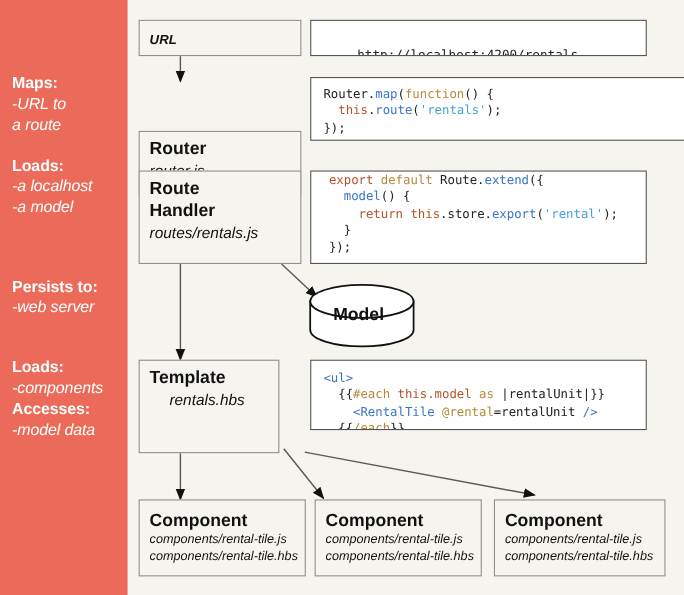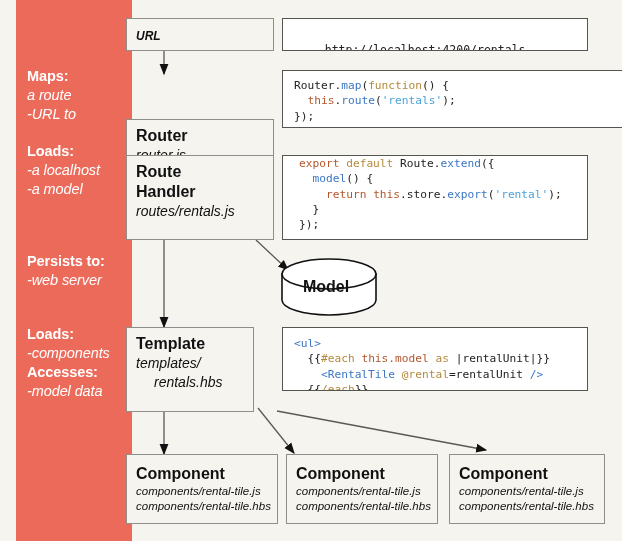--- a/index.html
+++ b/index.html
@@ -17,21 +17,20 @@
   }
 
   
   #legend {
     position: absolute;
     left: 0; top: 0;
     width: 116px;
     height: 541px;
     background: #ec6a5a;
     color: #ffffff;
-    margin-left: 16px;
   }
   .legend-group { position: absolute; left: 11px; width: 110px; }
   .legend-head {
     font-weight: bold;
     font-size: 14.5px;
     line-height: 19px;
     white-space: nowrap;
     letter-spacing: -0.1px;
   }
   .legend-item {
@@ -124,22 +123,22 @@
 </style>
 </head>
 <body>
 
 <div id="page">
 
   <div id="legend">
 
     <div class="legend-group" style="top:67px;">
       <div class="legend-head">Maps:</div>
+      <div class="legend-item">-URL to</div>
       <div class="legend-item">a route</div>
-      <div class="legend-item">-URL to</div>
     </div>
 
     <div class="legend-group" style="top:142px;">
       <div class="legend-head">Loads:</div>
       <div class="legend-item">-a localhost</div>
       <div class="legend-item">-a model</div>
     </div>
 
     <div class="legend-group" style="top:252px;">
       <div class="legend-head">Persists to:</div>
@@ -208,21 +207,20 @@
     <div class="label-sub">routes/rentals.js</div>
   </div>
   <div class="code-box" style="left:282px; top:155px; width:306px; height:85px; padding-top:0; padding-left:16px;"><span class="t-this">export</span><span class="t-plain"> </span><span class="t-kw">default</span><span class="t-plain"> Route.</span><span class="t-fn">extend</span><span class="t-plain">({
   </span><span class="t-fn">model</span><span class="t-plain">() {
     </span><span class="t-this">return</span><span class="t-plain"> </span><span class="t-this">this</span><span class="t-plain">.store.</span><span class="t-fn">export</span><span class="t-plain">(</span><span class="t-str">'rental'</span><span class="t-plain">);
   }
 });</span></div>
 
   <div class="box label-box" style="left:126px; top:327px; width:128px; height:85px;">
     <div class="label-title">Template</div>
-    <div class="label-sub">templates/</div>
     <div class="label-sub indent">rentals.hbs</div>
   </div>
   <div class="code-box" style="left:282px; top:327px; width:306px; height:64px; padding-top:8px; padding-left:11px;"><span class="t-tag">&lt;ul&gt;</span><span class="t-plain">
   {{</span><span class="t-hb">#each</span><span class="t-plain"> </span><span class="t-this">this.model</span><span class="t-plain"> </span><span class="t-hb">as</span><span class="t-plain"> |rentalUnit|}}
     </span><span class="t-tag">&lt;RentalTile</span><span class="t-plain"> </span><span class="t-attr">@rental</span><span class="t-plain">=rentalUnit </span><span class="t-tag">/&gt;</span><span class="t-plain">
   {{</span><span class="t-hb">/each</span><span class="t-plain">}}
 </span><span class="t-tag">&lt;/ul&gt;</span></div>
 
   <div class="box" style="left:126px; top:454px; width:152px; height:70px; padding:8px 0 0 9px;">
     <div class="comp-title">Component</div>

